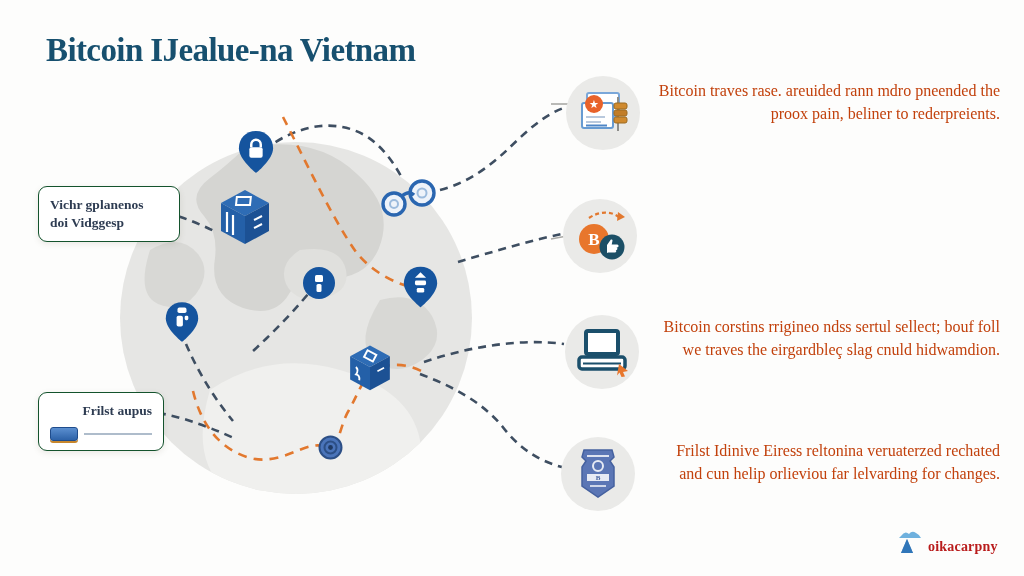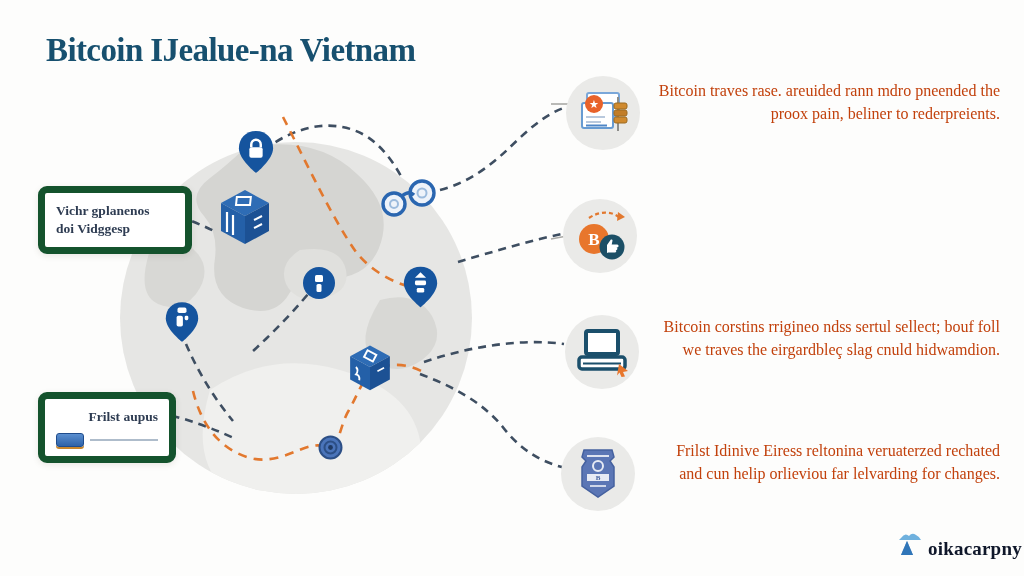--- a/index.html
+++ b/index.html
@@ -12,21 +12,21 @@
     font-size:33px;font-weight:800;letter-spacing:-0.6px;
     color:#17506f;
   }
   .wires{position:absolute;left:0;top:0;width:1024px;height:576px;}
 
   
   .marker{position:absolute;}
 
   
   .callout{
-    position:absolute;background:#ffffff;border:7px solid #14532d;
+    position:absolute;background:#ffffff;border:1px solid #14532d;
     border-radius:9px;box-shadow:0 2px 6px rgba(90,80,60,.12);
     padding:9px 11px;color:#2e3c52;font-weight:700;line-height:1.35;
   }
   .callout .cline{display:block;font-size:13.5px;}
   .callout-2{font-size:15px;text-align:right;}
   .mini-row{display:flex;align-items:center;gap:6px;margin-top:7px;}
   .mini-pill{width:26px;height:12px;border-radius:3px;
     background:linear-gradient(#5b8fd0,#2d62a8);border:1px solid #1f4c8c;
     box-shadow:0 2px 0 #c7862c;}
   .mini-line{flex:1;height:2px;background:#aebccb;}
@@ -38,21 +38,21 @@
   }
   .item-text{
     position:absolute;left:656px;width:344px;
     font-size:16px;line-height:1.42;color:#c2410c;text-align:right;
   }
 
   
   .logo{
     position:absolute;left:893px;top:526px;display:flex;align-items:center;gap:5px;
   }
-  .logo-text{color:#0f172a;font-weight:700;font-size:19px;letter-spacing:.2px;margin-top:12px;}
+  .logo-text{color:#b91c1c;font-weight:700;font-size:14px;letter-spacing:.2px;margin-top:12px;}
 </style>
 </head>
 <body>
 
 <div class="stage">
 
   <svg class="wires" viewBox="0 0 1024 576">
     <defs>
       <clipPath id="mapclip">
           <circle cx="296" cy="318" r="176"></circle>

